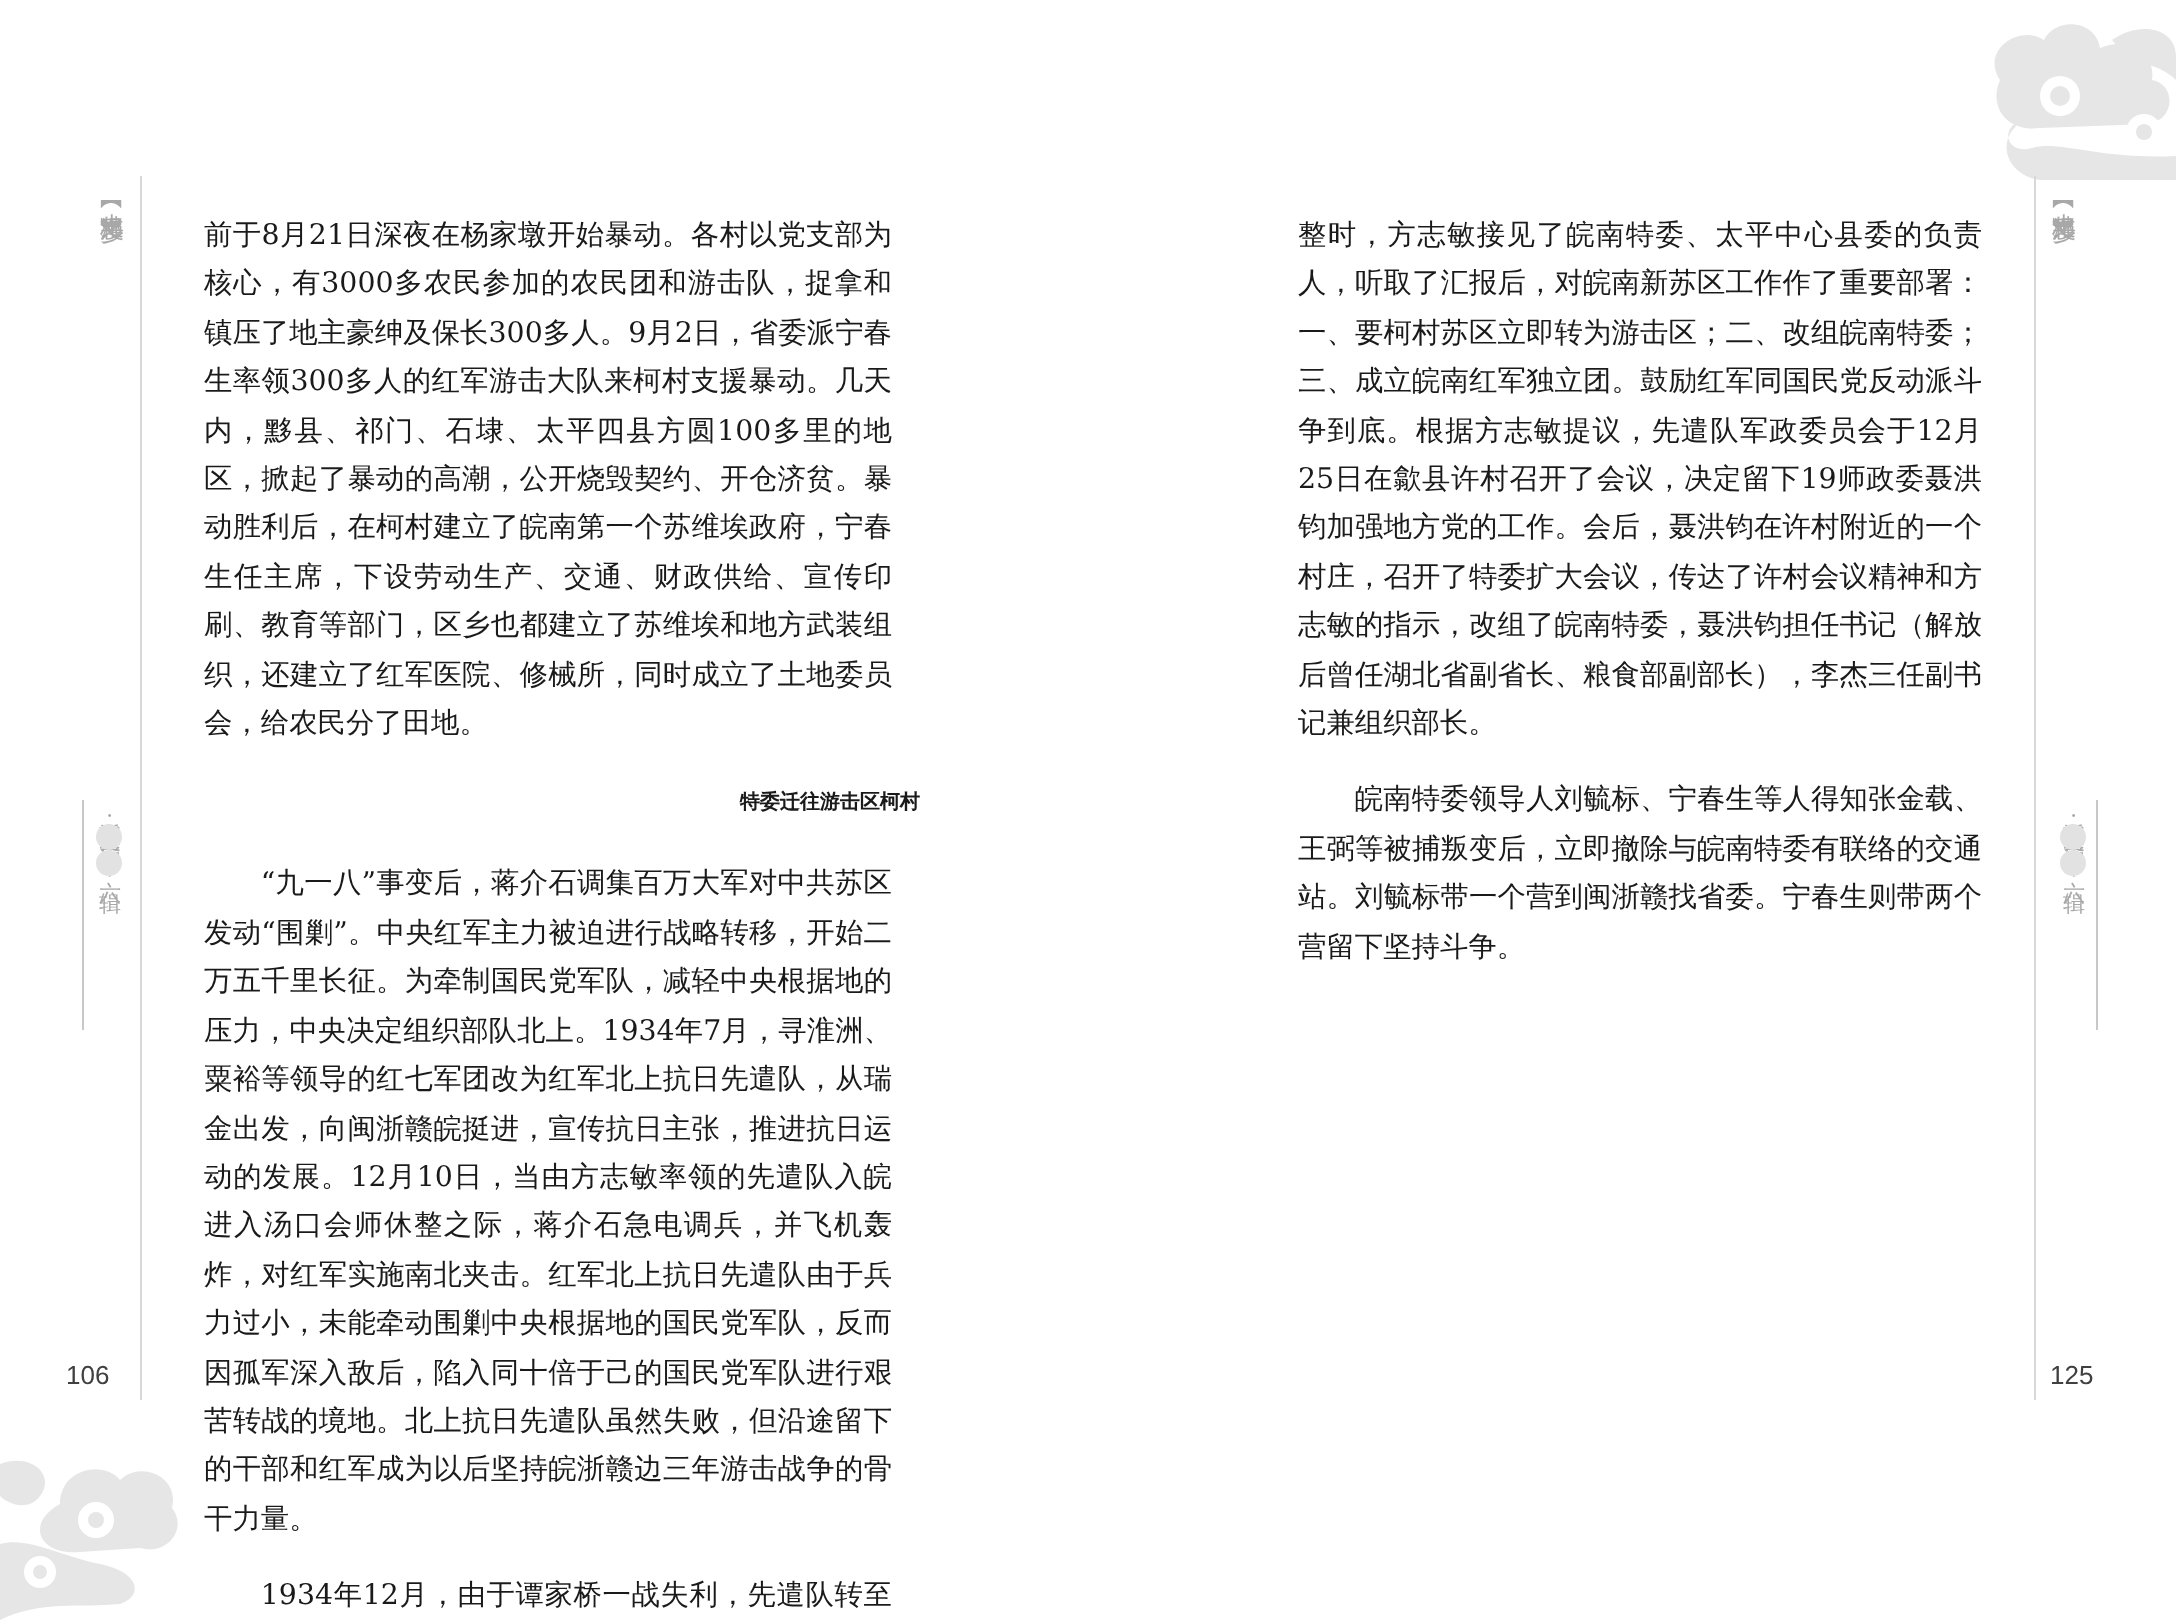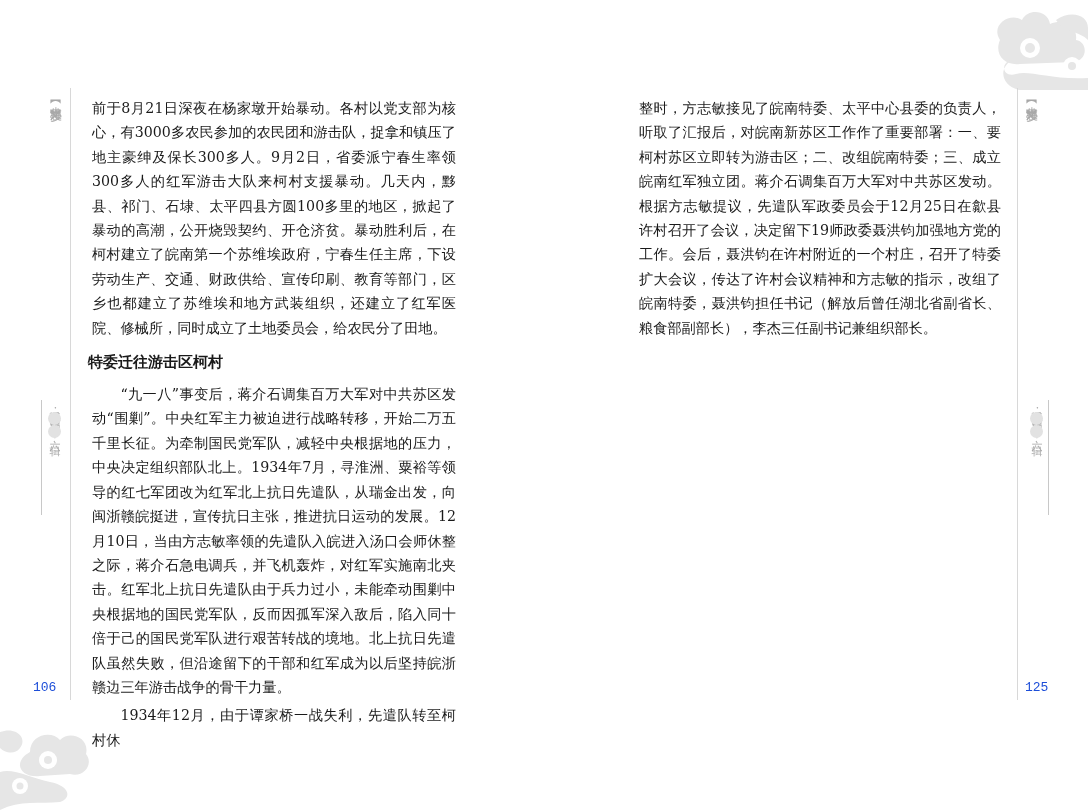--- a/index.html
+++ b/index.html
@@ -35,31 +35,31 @@
     background: #e2e2e2; text-align: center; line-height: 13px;
   }
 
   
   .col {
     position: absolute; font-size: 14.2px; line-height: 24.4px;
     text-align: justify; text-justify: inter-character;
   }
   .col-left { left: 88px; top: 92px; width: 372px; }
   .col-right { left: 635px; top: 92px; width: 370px; }
-  .col p { margin: 4px; }
+  .col p { margin: 14px; }
   .col p.indent { text-indent: 2em; }
   .col h3 {
-    margin: 8px 0 6px 0; text-align: left;
+    margin: 8px 0 6px 0; text-align: right;
     font-family: "DejaVu Sans", "Liberation Sans", sans-serif;
-    font-size: 15px; font-weight: bold; line-height: 28px;
+    font-size: 10px; font-weight: bold; line-height: 28px;
   }
 
   .page-num {
-    position: absolute; font-size: 13px; color: #1d4ed8;
-    font-family: Liberation Mono, monospace;
+    position: absolute; font-size: 13px; color: #404040;
+    font-family: Liberation Sans, sans-serif;
   }
   .page-num.left { left: 33px; top: 680px; }
   .page-num.right { left: 1025px; top: 680px; }
 
   .cloud { position: absolute; }
   .cloud.top-right { right: 0; top: 0; width: 128px; height: 90px; }
   .cloud.bottom-left { left: 0; bottom: 0; width: 95px; height: 100px; }
 </style>
 </head>
 <body>
@@ -111,17 +111,18 @@
   <div class="page-num left">106</div>
 
   <div class="page page-right"></div>
 
   <div class="margin-tag section-right">【史林漫步】</div>
   <div class="margin-tag series-right">
     <span>屯溪文史·第</span><span class="circ">十</span><span class="circ">六</span><span>辑</span>
   </div>
 
   <div class="col col-right">
-    <p>整时，方志敏接见了皖南特委、太平中心县委的负责人，听取了汇报后，对皖南新苏区工作作了重要部署：一、要柯村苏区立即转为游击区；二、改组皖南特委；三、成立皖南红军独立团。蒋介石调集百万大军对中共苏区发动。根据方志敏提议，先遣队军政委员会于12月25日在歙县许村召开了会议，决定留下19师政委聂洪钧加强地方党的工作。会后，聂洪钧在许村附近的一个村庄，召开了特委扩大会议，传达了许村会议精神和方志敏的指示，改组了皖南特委，聂洪钧担任书记（解放后曾任湖北省副省长、粮食部副部长），李杰三任副书记兼组织部长。</p>
+    <p>整时，方志敏接见了皖南特委、太平中心县委的负责人，听取了汇报后，对皖南新苏区工作作了重要部署：一、要柯村苏区立即转为游击区；二、改组皖南特委；三、成立皖南红军独立团。鼓励红军同国民党反动派斗争到底。根据方志敏提议，先遣队军政委员会于12月25日在歙县许村召开了会议，决定留下19师政委聂洪钧加强地方党的工作。会后，聂洪钧在许村附近的一个村庄，召开了特委扩大会议，传达了许村会议精神和方志敏的指示，改组了皖南特委，聂洪钧担任书记（解放后曾任湖北省副省长、粮食部副部长），李杰三任副书记兼组织部长。</p>
+    <p class="indent">皖南特委领导人刘毓标、宁春生等人得知张金载、王弼等被捕叛变后，立即撤除与皖南特委有联络的交通站。刘毓标带一个营到闽浙赣找省委。宁春生则带两个营留下坚持斗争。</p>
   </div>
 
   <div class="page-num right">125</div>
 </div>
 
 </body></html>

